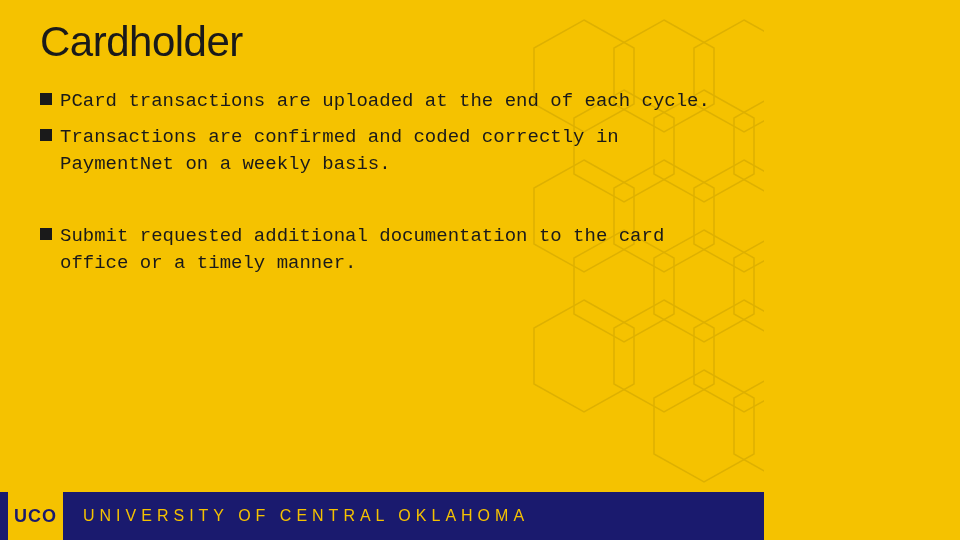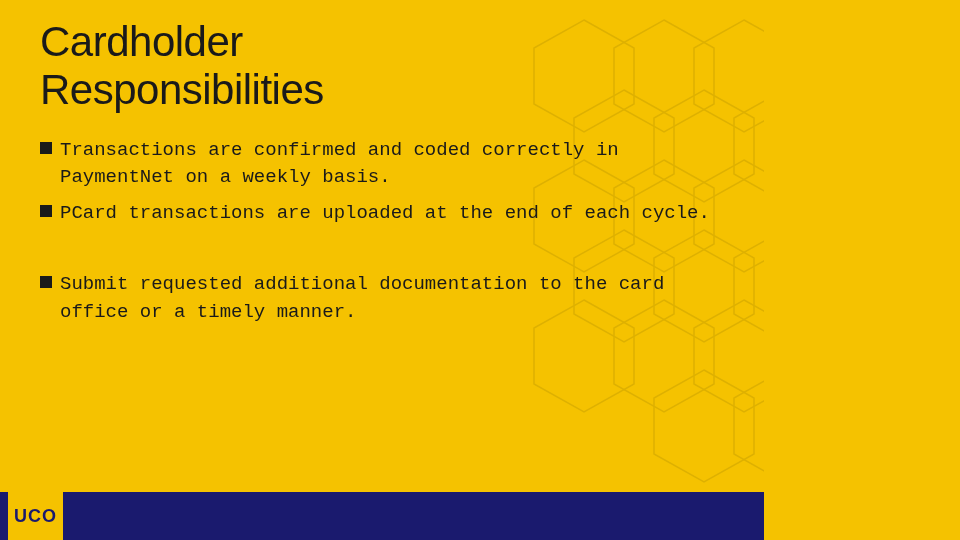--- a/index.html
+++ b/index.html
@@ -154,44 +154,44 @@
       <polygon points="300,300 350,328 350,384 300,412 250,384 250,328"></polygon>
 
       <polygon points="420,370 470,398 470,454 420,482 370,454 370,398"></polygon>
       <polygon points="500,370 550,398 550,454 500,482 450,454 450,398"></polygon>
     </g>
   </svg>
 
   <div class="content-area">
     <h1 class="title">
       <span>Cardholder</span><br>
-      <span>Responsibilities</span>
     </h1>
 
     <ul class="bullet-list">
       <li class="bullet-item">
         <span class="bullet-square"></span>
-        <span class="bullet-text">Transactions are confirmed and coded correctly in PaymentNet on a weekly basis.</span>
+        <span class="bullet-text">PCard transactions are uploaded at the end of each cycle.</span>
       </li>
       <li class="bullet-item">
         <span class="bullet-square"></span>
-        <span class="bullet-text">PCard transactions are uploaded at the end of each cycle.</span>
+        <span class="bullet-text">Transactions are confirmed and coded correctly in PaymentNet on a weekly basis.</span>
       </li>
 
       <div class="spacer"></div>
 
 
       <div class="spacer"></div>
 
       <li class="bullet-item">
         <span class="bullet-square"></span>
         <span class="bullet-text">Submit requested additional documentation to the card office or a timely manner.</span>
       </li>
     </ul>
   </div>
 
   <div class="bottom-bar">
     <div class="uco-logo">
       <span class="uco-logo-box">UCO</span>
     </div>
+    <span class="university-text">UNIVERSITY  OF  CENTRAL  OKLAHOMA</span>
   </div>
 
 </div>
 
 </body></html>

